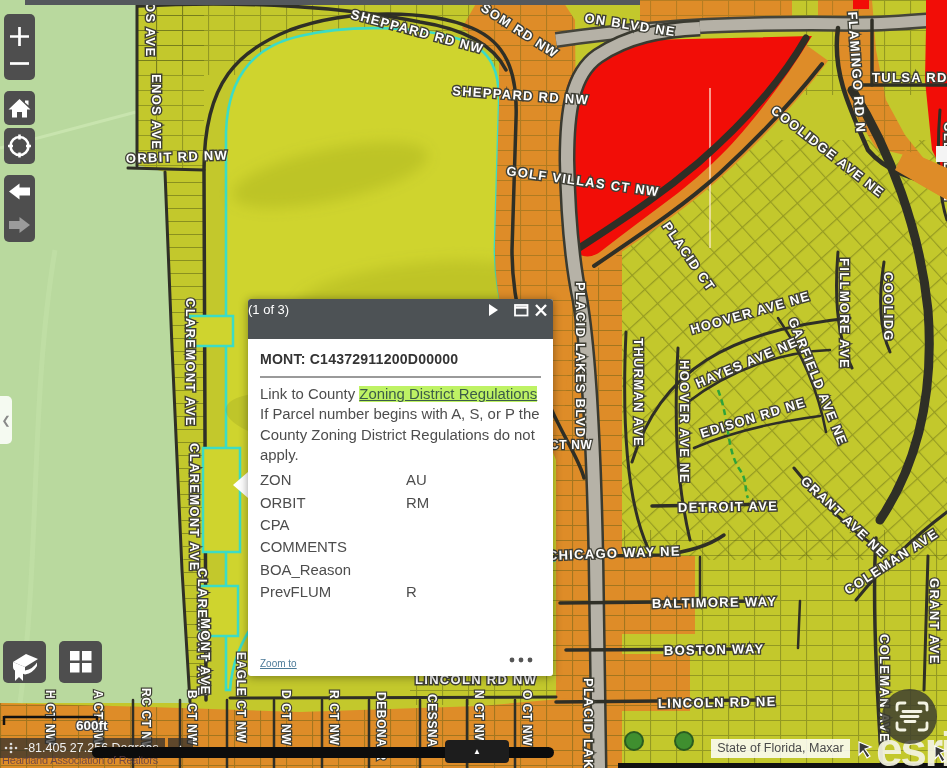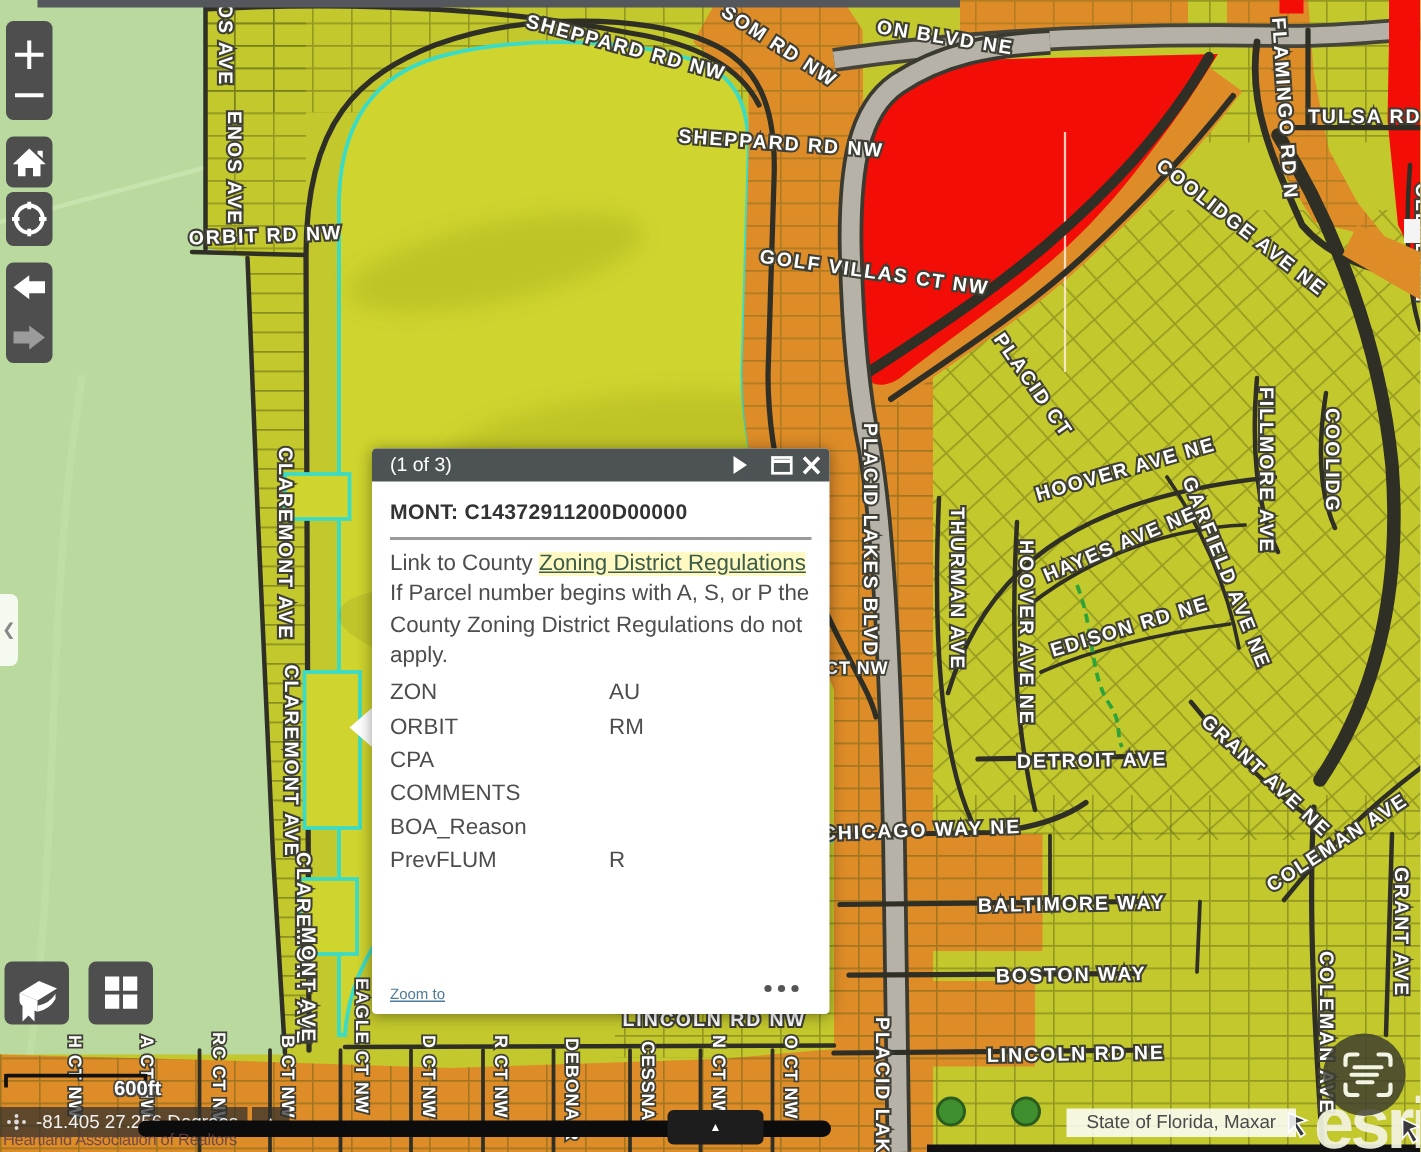--- a/index.html
+++ b/index.html
@@ -222,42 +222,42 @@
 <div class="abs" style="left:92px;top:747px;width:462px;height:11px;background:#0c0c0c;border-radius:6px"></div>
 <div class="abs" style="left:445px;top:740px;width:64px;height:23px;background:#1d1d1d;border-radius:4px;color:#fff;font-size:8px;text-align:center;line-height:23px">▲</div>
 <div class="abs" style="left:618px;top:763px;width:329px;height:5px;background:#111"></div>
 <div class="abs" style="left:876px;top:722px;width:71px;height:46px;overflow:hidden;font-weight:bold;font-size:48px;color:rgba(243,243,226,0.93);letter-spacing:-2.5px">esri</div>
 <svg class="abs" style="left:856px;top:740px" width="20" height="20">
       <path d="M3 2 L15 7 L9 9 L14 16 L11 18 L7 11 L3 15 Z" fill="#3a3a3a" stroke="#fff" stroke-width="1.2"></path>
     </svg>
 <svg class="abs" style="left:932px;top:744px" width="15" height="20">
       <path d="M3 2 L14 7 L8.5 9 L13 16 L10 18 L6.5 11 L3 15 Z" fill="#3a3a3a" stroke="#fff" stroke-width="1.2"></path>
     </svg>
-<div class="abs" style="left:711px;top:739px;width:153px;height:19px;background:rgba(255,255,255,0.85);color:#4a4a4a;font-size:12.5px;line-height:19px;text-align:center">State of Florida, Maxar</div>
+<div class="abs" style="left:711px;top:739px;width:139px;height:19px;background:rgba(255,255,255,0.85);color:#4a4a4a;font-size:12.5px;line-height:19px;text-align:center">State of Florida, Maxar</div>
 <div class="abs" style="left:882px;top:689px;width:55px;height:55px;border-radius:50%;background:rgba(58,58,46,0.82)">
 <svg width="55" height="55">
 <path d="M15 21 v-4 q0 -3 3 -3 h5 M37 14 h5 q3 0 3 3 v4 M45 34 v4 q0 3 -3 3 h-5 M23 41 h-5 q-3 0 -3 -3 v-4" stroke="#f4f4e4" stroke-width="2.8" fill="none" stroke-linecap="round"></path>
 <path d="M21 22.5 h18 M19 27.5 h17 M23 32.5 h10" stroke="#f4f4e4" stroke-width="2.8" fill="none" stroke-linecap="round"></path>
 </svg></div>
 <div class="abs" style="left:936px;top:146px;width:11px;height:16px;background:#f4f4f4"></div>
 <div class="abs" style="left:2px;top:754px;color:rgba(95,62,75,0.85);font-size:11px;letter-spacing:-0.2px">Heartland Association of Realtors</div>
 <div class="abs" style="left:233px;top:472px;width:0;height:0;border-top:13px solid transparent;border-bottom:13px solid transparent;border-right:15px solid #fff"></div>
 <div class="abs" style="left:248px;top:299px;width:305px;height:377px;background:#fff;border-radius:3px;box-shadow:0 1px 10px rgba(0,0,0,0.4)">
- <div style="height:22px;background:#4d5255;border-radius:3px 3px 0 0;color:#fff;font-size:13px;line-height:22px;padding-left:12px;position:relative">(1 of 3)
+ <div style="height:40px;background:#4d5255;border-radius:3px 3px 0 0;color:#fff;font-size:13px;line-height:22px;position:relative">(1 of 3)
    <svg style="position:absolute;right:0;top:0" width="75" height="22">
      <path d="M11 5 L20 11 L11 17 Z" fill="#fff"></path>
      <rect x="37" y="6" width="12.5" height="10.5" stroke="#fff" stroke-width="1.8" fill="none"></rect>
      <path d="M37 8.5 h12.5" stroke="#fff" stroke-width="2.4"></path>
      <path d="M58 6 L68 16.5 M68 6 L58 16.5" stroke="#fff" stroke-width="2.4"></path>
    </svg>
  </div>
  <div style="padding:10px 12px 0 12px;color:#4d4d4d;font-size:14.9px">
    <div style="font-weight:bold;font-size:14.1px;color:#333;letter-spacing:0.2px;margin-top:2px">MONT: C14372911200D00000</div>
    <div style="border-top:2px solid #9a9a9a;margin:9px 0 6px 0"></div>
-   <div style="line-height:20.3px">Link to County <span style="background:#fef9c3;color:#3c5c48;text-decoration:underline">Zoning District Regulations</span><br>
+   <div style="line-height:20.3px">Link to County <span style="background:#bef264;color:#3c5c48;text-decoration:underline">Zoning District Regulations</span><br>
    If Parcel number begins with A, S, or P the<br>County Zoning District Regulations do not<br>apply.</div>
    <table style="border-collapse:collapse;font-size:14.9px;color:#4d4d4d;margin-top:4px">
      <tbody>
             <tr>
               <td style="width:146px;padding:3.2px 0 3.1px 0">ZON</td>
               <td>AU</td>
             </tr>
      <tr>
               <td style="padding:3.2px 0 3.1px 0">ORBIT</td>
               <td>RM</td>

